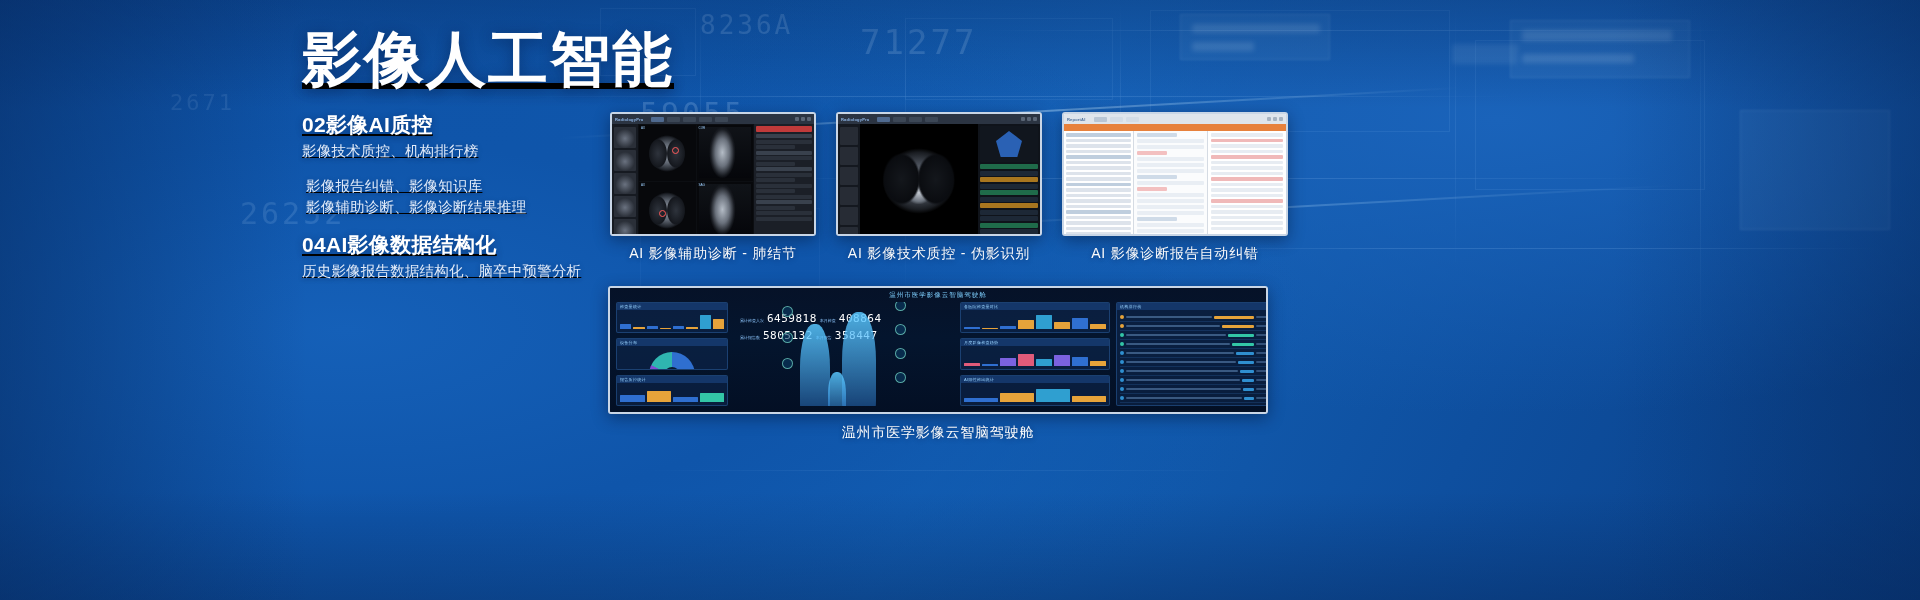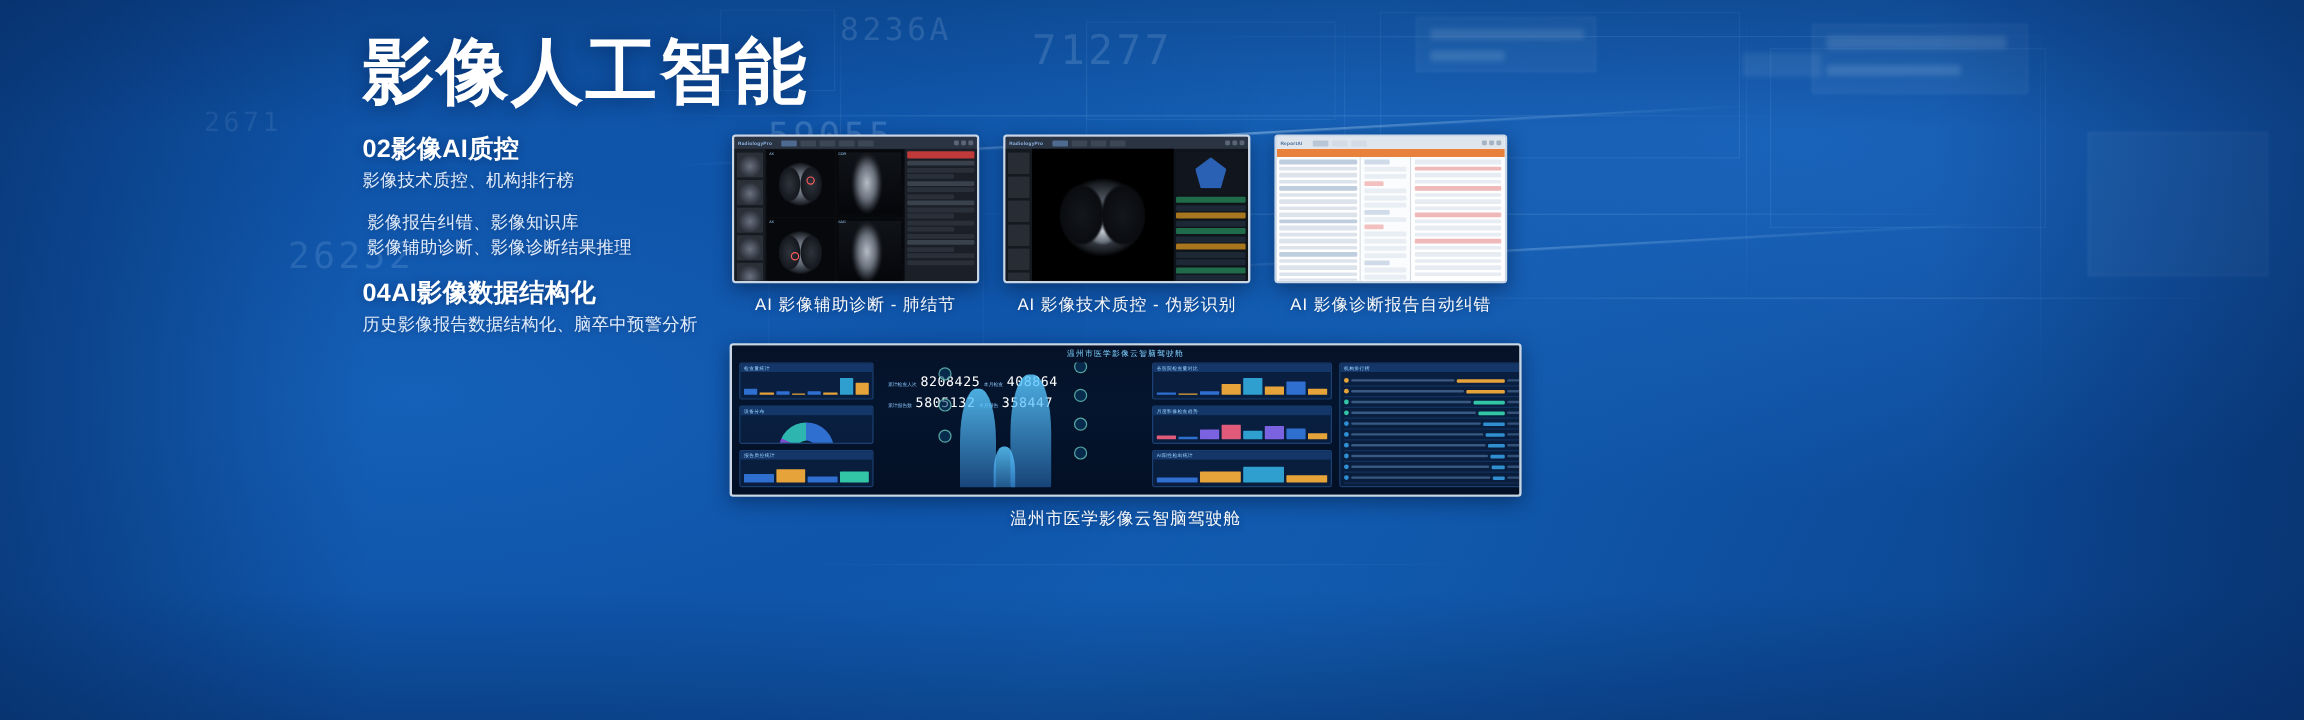--- a/index.html
+++ b/index.html
@@ -58,21 +58,21 @@
     filter:blur(.6px);
   }
   #bg .vignette {
     position:absolute; inset:0;
     background:
       linear-gradient(90deg, rgba(6,42,96,.55) 0%, rgba(6,42,96,0) 16%, rgba(6,42,96,0) 84%, rgba(6,42,96,.5) 100%),
       linear-gradient(180deg, rgba(6,42,96,.35) 0%, rgba(6,42,96,0) 18%, rgba(6,42,96,0) 82%, rgba(6,42,96,.45) 100%);
   }
 
   
-  #left { position:absolute; left:302px; top:28px; width:420px; z-index:5; }
+  #left { position:absolute; left:302px; top:28px; width:420px; z-index:5;text-decoration:underline; }
   .hero-title {
     font-size:60px; font-weight:bold; color:#ffffff;
     letter-spacing:2px; line-height:1.06;
     text-shadow:0 2px 14px rgba(0,20,60,.45);
   }
   .feature-list { margin-top:20px; }
   .feature { margin-bottom:13px; }
   .feature .ft-title {
     font-size:21px; font-weight:bold; color:#ffffff;
     letter-spacing:.3px; line-height:1.25;
@@ -430,21 +430,21 @@
             <div class="rw"></div>
             <div class="rw"></div>
           <div class="rw g"></div>
             <div class="rw"></div>
         </div>
       </div>
     </div>
     <div class="caption">AI 影像技术质控 - 伪影识别</div>
   </div>
 
-  <div class="shot" style="left:462px; top:0px; width:194px;">
+  <div class="shot" style="left:462px; top:0px; width:226px;">
     <div class="frame" style="height:124px; background:#fff;">
       <div class="winbar" style="background:#dfe5ec;">
         <span class="brand" style="color:#4a6d99;">ReportAI</span>
         <span class="tabs">
           <i class="tb" style="background:#b9c6d5;"></i>
             <i class="tb" style="background:#d3dce6;"></i>
             <i class="tb" style="background:#d3dce6;"></i>
         </span>
         <span class="rt">
           <i style="background:#a6b3c2;"></i>
@@ -567,21 +567,21 @@
                 </div>
               </div>
             </div>
           </div>
 
           <div class="dcol">
             <div class="card" style="background:transparent; border:none;">
               <div class="bignums">
                 <div class="ln">
                   <span class="lb">累计检查人次</span>
-                  <span class="nv">8208425</span>
+                  <span class="nv">6459818</span>
                   <span class="lb">本月检查</span>
                   <span class="nv">408864</span>
                 </div>
                 <div class="ln">
                   <span class="lb">累计报告数</span>
                   <span class="nv">5805132</span>
                   <span class="lb">本月报告</span>
                   <span class="nv">358447</span>
                 </div>
               </div>

